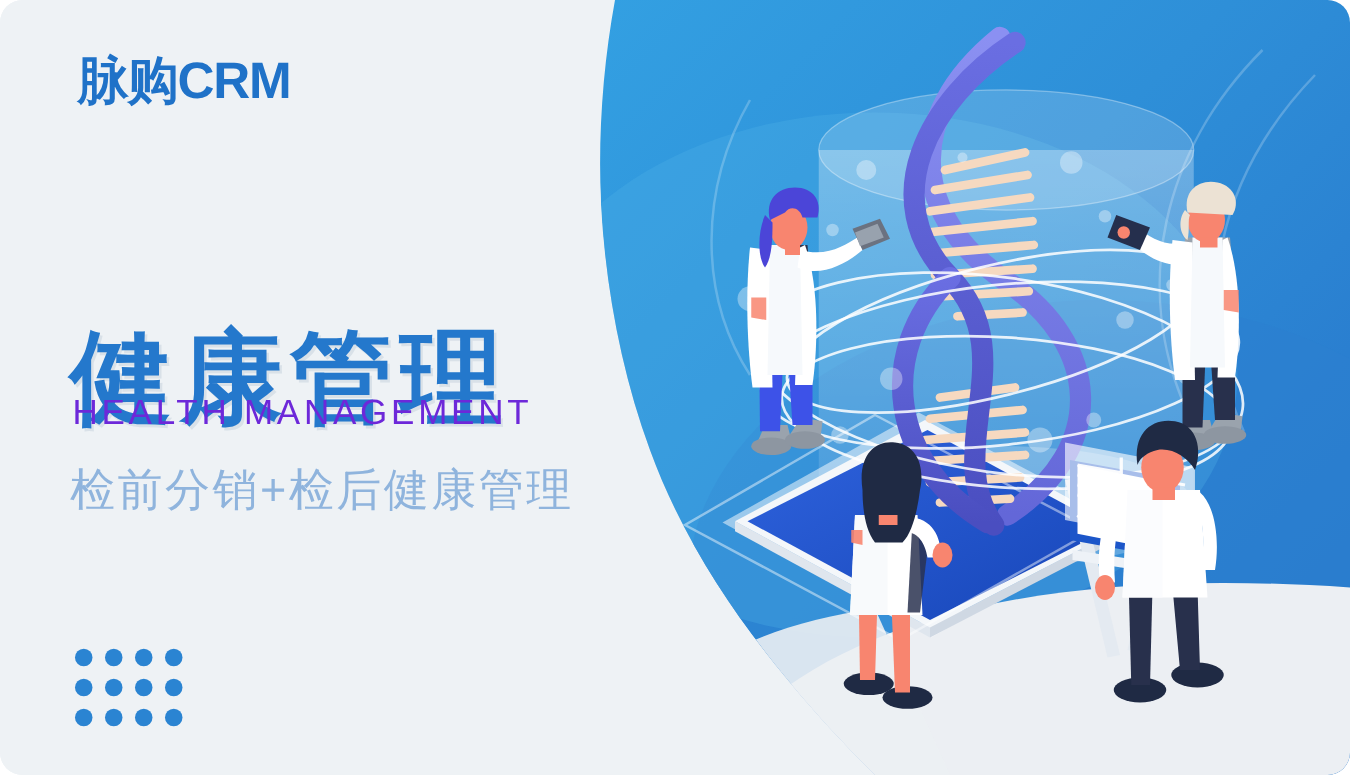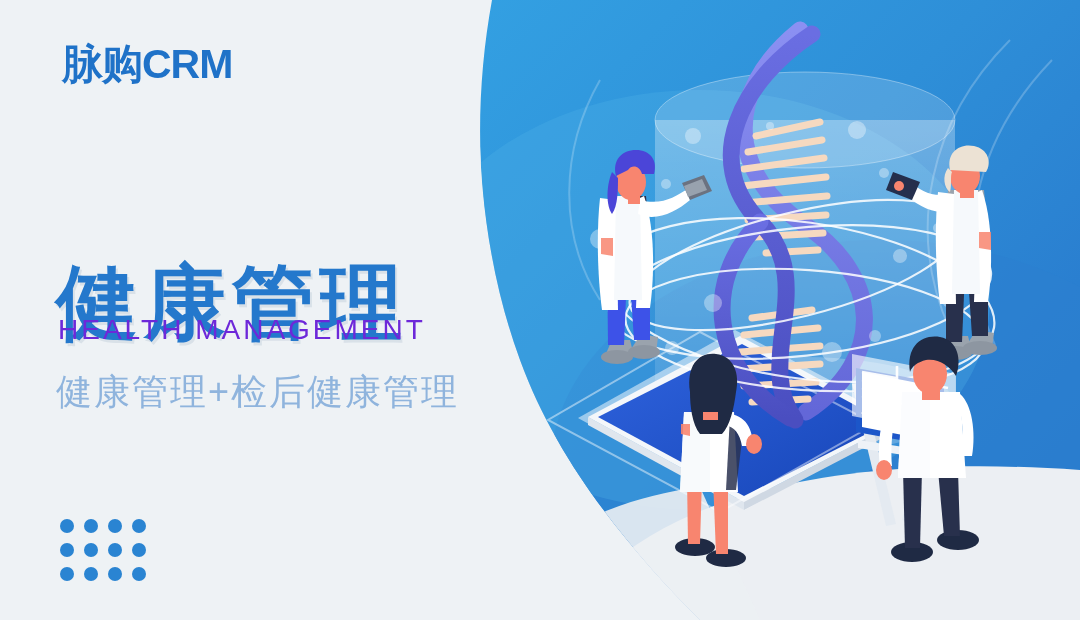--- a/index.html
+++ b/index.html
@@ -1,20 +1,21 @@
 <!DOCTYPE html>
 <html><head>
 <meta charset="utf-8">
 <style>
   html,body{margin:0;padding:0;background:#fff;}
   body{font-family:"Liberation Sans","DejaVu Sans",sans-serif;}
 
   #banner{
     position:relative;width:1080px;height:620px;overflow:hidden;
     background:#eef2f5;
+    border-radius:18px;
   }
 
   
   .bg-blue{
     position:absolute;inset:0;
     background:linear-gradient(135deg,#3cabe6 0%,#33a0e2 28%,#2e8fd8 58%,#2a7fd0 80%,#2676c9 100%);
     clip-path: path("M 490 0 L 1080 0 L 1080 620 L 700 620 C 640 560 560 470 520 360 C 478 246 470 110 490 0 Z");
   }
   
   .bg-light{
@@ -269,21 +270,21 @@
       </g>
     </g>
   </svg>
 
   <div class="logo">脉购CRM</div>
 
   <h1 class="title">健康管理</h1>
 
   <div class="subtitle-en">HEALTH MANAGEMENT</div>
 
-  <div class="subtitle-cn">健康管理+检后健康管理</div>
+  <div class="subtitle-cn">检前分销+检后健康管理</div>
 
   <div class="dots">
     <i></i>
       <i></i>
       <i></i>
       <i></i>
     <i></i>
       <i></i>
       <i></i>
       <i></i>

